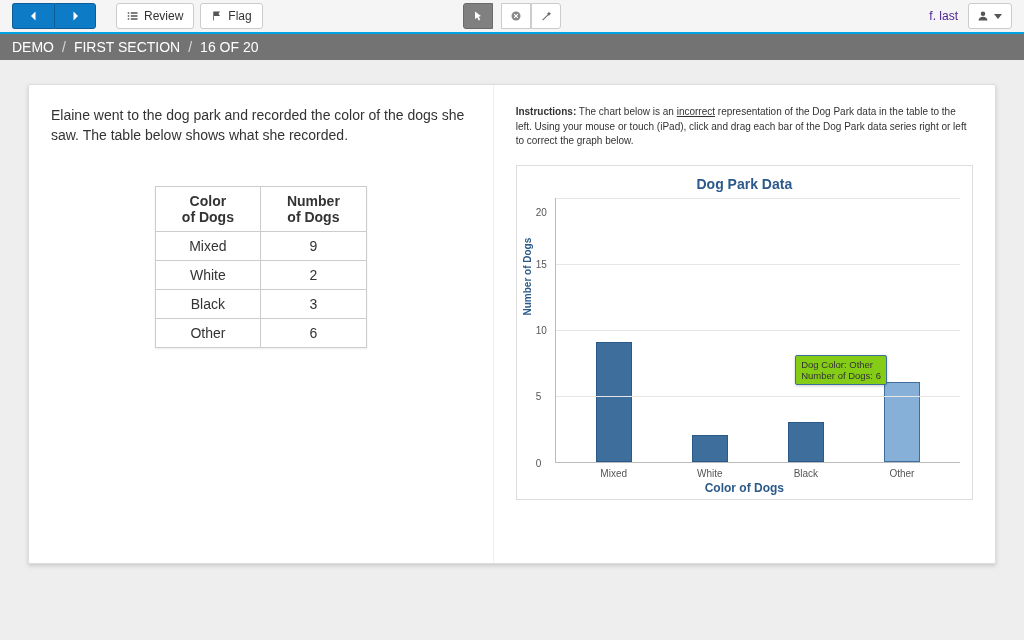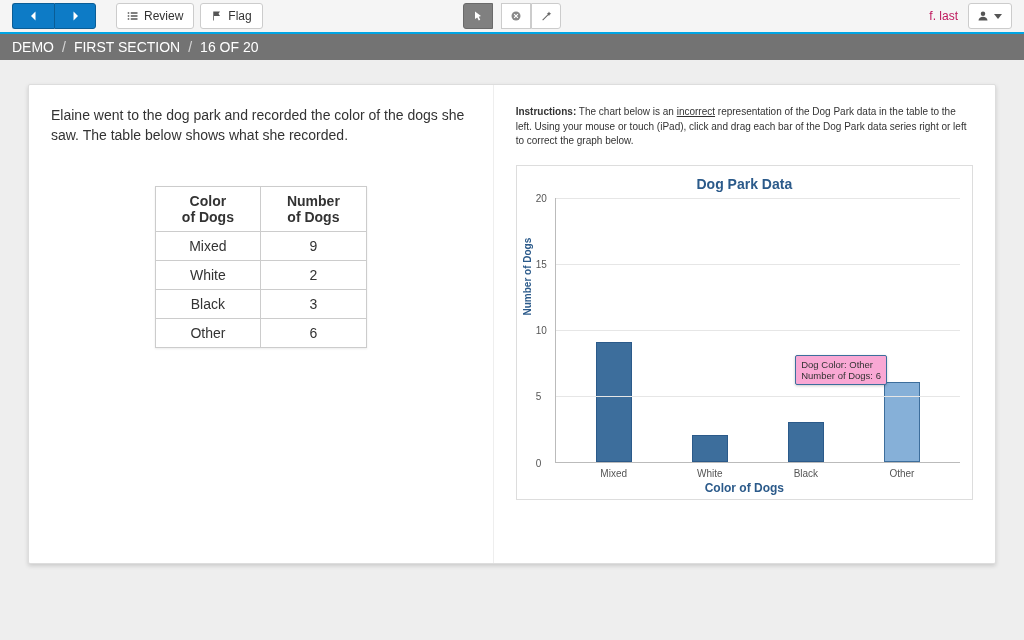--- a/index.html
+++ b/index.html
@@ -57,21 +57,21 @@
   display: flex; align-items: center; justify-content: center;
   cursor: pointer;
 }
 .tool-btn.light { background: #fff; border: 1px solid #ccc; }
 .tool-btn:first-child { border-radius: 3px 0 0 3px; }
 .tool-btn:last-child { border-radius: 0 3px 3px 0; }
 .tool-sep { width: 8px; }
 .right-area {
   margin-left: auto;
   display: flex; align-items: center; gap: 10px;
-  font-size: 12px; color: #be185d;
+  font-size: 12px; color: #4c1d95;
 }
 .user-btn {
   height: 26px;
   background: #fff;
   border: 1px solid #ccc;
   border-radius: 3px;
   padding: 0 8px;
   display: flex; align-items: center; gap: 4px;
   cursor: pointer;
 }
@@ -207,21 +207,21 @@
   position: absolute;
   bottom: -18px;
   left: 50%;
   transform: translateX(-50%);
   font-size: 10px;
   color: #555;
   white-space: nowrap;
 }
 .tooltip {
   position: absolute;
-  background: #f9a8d4;
+  background: #84cc16;
   border: 1px solid #3d6e9c;
   border-radius: 2px;
   font-size: 9.5px;
   color: #333;
   padding: 3px 5px;
   white-space: nowrap;
   box-shadow: 0 1px 3px rgba(0,0,0,0.2);
   z-index: 5;
 }
 svg.ico { width: 12px; height: 12px; }
@@ -367,20 +367,20 @@
                 </div>
               </div>
           <div class="ytick-label" style="top: 265px;">0</div>
               <div class="gridline" style="top: 198.75px;"></div>
               <div class="ytick-label" style="top: 198.75px;">5</div>
               <div class="gridline" style="top: 132.5px;"></div>
               <div class="ytick-label" style="top: 132.5px;">10</div>
               <div class="gridline" style="top: 66.25px;"></div>
               <div class="ytick-label" style="top: 66.25px;">15</div>
               <div class="gridline" style="top: 0px;"></div>
-              <div class="ytick-label" style="top: 0px;">20</div>
+              <div class="ytick-label" style="top: 14px;">20</div>
             </div>
         </div>
         <div class="xaxis-title">Color of Dogs</div>
       </div>
     </div>
   </div>
 </div>
 
 </body></html>

